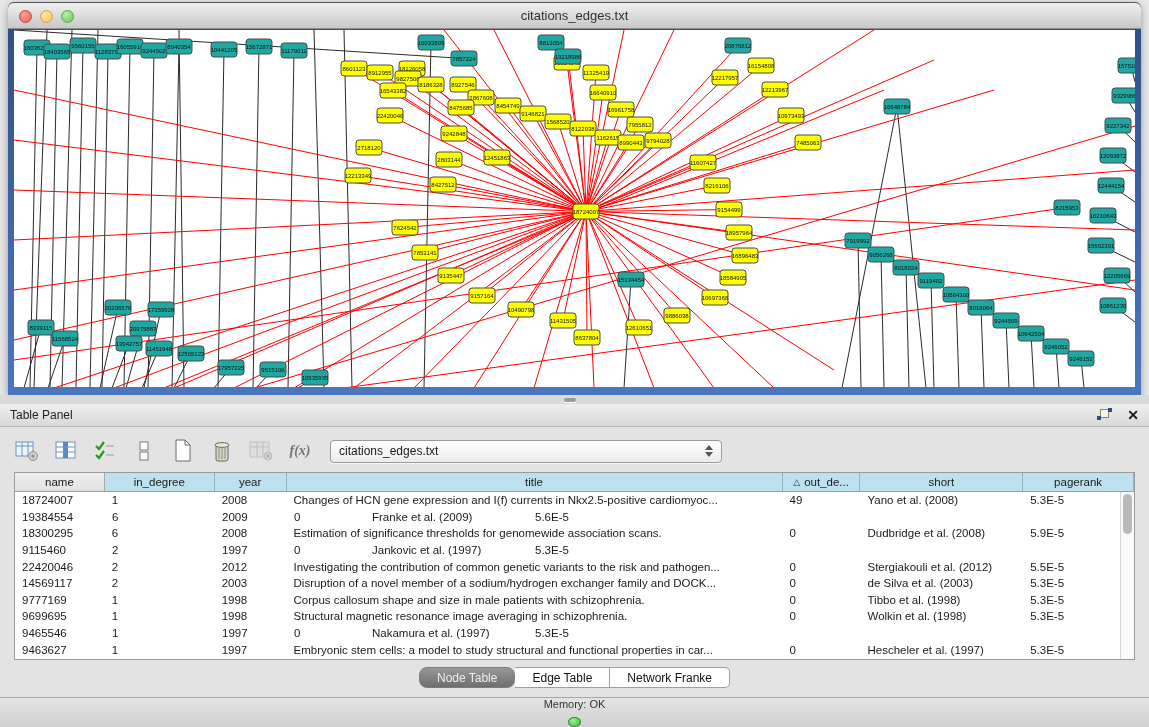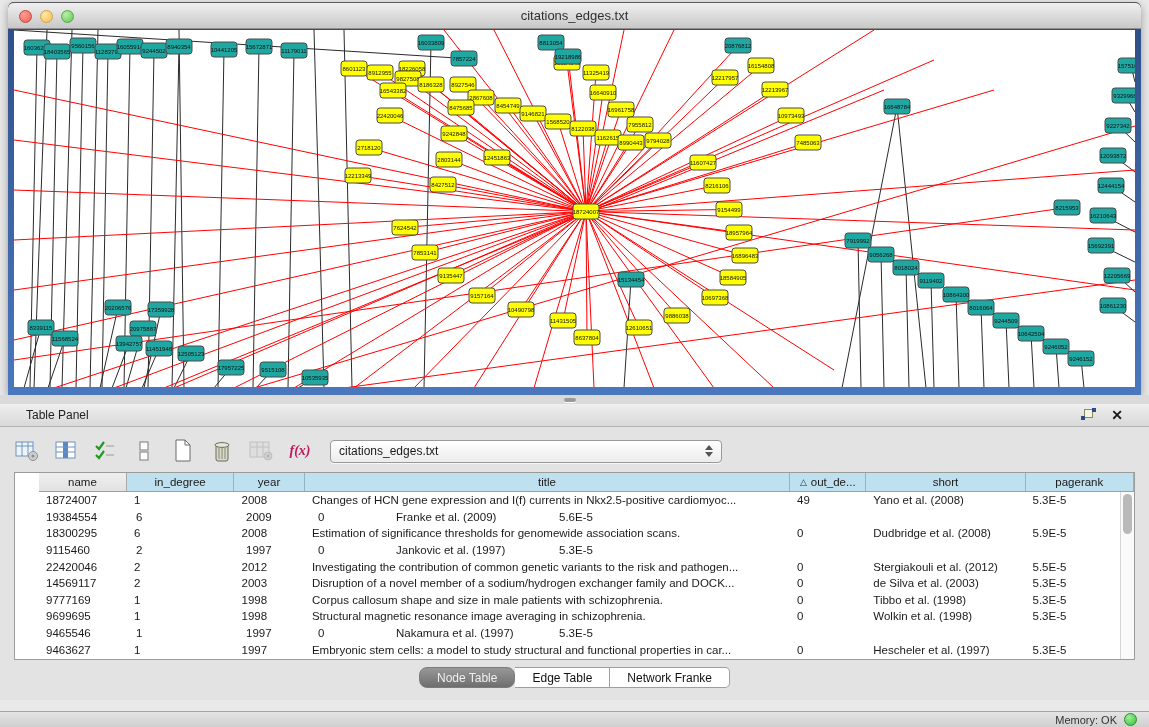--- a/index.html
+++ b/index.html
@@ -23,67 +23,67 @@
   .net-content svg { display:block; width:100%; height:100%; }
 
   
   .splitter { position:absolute; left:0; top:395px; width:1149px; height:9px; background:#dadada; }
   .splitter-handle { position:absolute; left:564px; top:3px; width:12px; height:4px; border-radius:2px;
     background:#9a9a9a; box-shadow:0 1px 0 #fff; }
 
   
   .panel { position:absolute; left:0; top:404px; width:1149px; height:296px; background:#e3e3e3; }
   .panel-header { height:23px; background:linear-gradient(#efefef,#d9d9d9);
-    border-bottom:1px solid #b2b2b2; display:flex; align-items:center; padding:0 26px; }
+    border-bottom:1px solid #b2b2b2; display:flex; align-items:center; padding:0 10px; }
   .panel-title { font-size:12px; color:#222; }
   .ph-spacer { flex:1; }
   .float-icon { width:16px; height:14px; position:relative; margin-right:14px; cursor:pointer; }
   .float-icon .sq { position:absolute; left:3px; top:1px; width:9px; height:9px; border:1px solid #8a8a52; background:#f4f4e8; }
   .float-icon .dt1,.float-icon .dt2 { position:absolute; width:4px; height:4px; background:#2c4b82; }
   .float-icon .dt1 { left:0; top:8px; } .float-icon .dt2 { left:11px; top:0; }
   .close-icon { font-size:14px; font-weight:bold; color:#1a1a1a; cursor:pointer; line-height:14px; }
 
   .panel-body { padding:9px 14px 0; }
   .toolbar { display:flex; align-items:center; height:36px; gap:13px; padding-bottom:6px; }
   .tool { width:26px; height:24px; display:flex; align-items:center; justify-content:center; cursor:pointer; }
   .tool svg { display:block; }
-  .fx { font-family:"Liberation Serif",serif; font-style:italic; font-weight:bold; font-size:14px; color:#be185d; }
+  .fx { font-family:"Liberation Serif",serif; font-style:italic; font-weight:bold; font-size:14px; color:#737373; }
   .net-select { width:392px; height:23px; margin-left:4px; border:1px solid #9a9a9a; border-radius:4px;
     background:linear-gradient(#ffffff,#ececec); display:flex; align-items:center; padding:0 8px;
     font-size:12px; cursor:pointer; box-shadow:0 1px 0 rgba(255,255,255,.7); }
   .net-select .val { flex:1; }
   .stepper { display:flex; flex-direction:column; gap:2px; align-items:center; }
   .stepper i { display:block; width:0; height:0; border-left:4px solid transparent; border-right:4px solid transparent; }
   .stepper .up { border-bottom:5px solid #555; }
   .stepper .dn { border-top:5px solid #555; }
 
-  .table-wrap { border:1px solid #9b9b9b; background:#fff; height:188px; position:relative; overflow:hidden;padding-left:24px; }
+  .table-wrap { border:1px solid #9b9b9b; background:#fff; height:188px; position:relative; overflow:hidden; }
   .thead { display:flex; height:19px; border-bottom:1px solid #8aa5b4; font-size:11.5px; }
   .hc { background:#bfe0ee; border-right:1px solid #93b3c2; display:flex; align-items:center; justify-content:center; color:#1a1a1a; }
   .hc.first { background:linear-gradient(#efefef,#e2e2e2); border-right:1px solid #a9a9a9; }
   .sort-tri { font-size:9px; margin-right:4px; color:#14313f; }
   .c0{width:90px}.c1{width:110px}.c2{width:72px}.c3{width:497px}.c4{width:78px}.c5{width:163px}.c6{width:111px}
   .tbody { font-size:11.5px; }
   .trow { display:flex; height:16.6px; align-items:center; cursor:default; }
   .trow div { padding-left:7px; white-space:nowrap; overflow:hidden; }
   .vscroll { position:absolute; right:0; top:19px; bottom:0; width:14px; background:#fafafa; border-left:1px solid #d6d6d6; }
   .vthumb { position:absolute; left:2px; top:2px; width:9px; height:40px; border-radius:5px; background:#b9b9b9; cursor:pointer; }
 
   .tabs-row { display:flex; justify-content:center; margin-top:7px; }
   .tab { height:21px; line-height:20px; font-size:12px; padding:0 17px; background:#fff;
     border:1px solid #9f9f9f; border-left:none; cursor:pointer; color:#111; }
   .tab.first { border-left:1px solid #9f9f9f; border-radius:5px 0 0 5px; }
   .tab.last { border-radius:0 5px 5px 0; }
   .tab.active { background:linear-gradient(#989898,#6e6e6e); color:#efefef; border-color:#7c7c7c;border-radius:8px; }
 
   
-  .statusbar { position:absolute; left:0; bottom:0; width:1149px; height:16px;
+  .statusbar { position:absolute; left:0; bottom:0; width:1149px; height:30px;
     background:linear-gradient(#e4e4e4,#d0d0d0); border-top:1px solid #a6a6a6;
     display:flex; align-items:center; justify-content:flex-end; gap:7px; padding:0 12px;
-    font-size:11px; color:#333; }
+    font-size:11px; color:#333;flex-direction:column; }
   .mem-dot { width:13px; height:13px; border-radius:50%;
     background:radial-gradient(circle at 35% 30%,#9dee9d,#35c335); border:1px solid #2c8c2c; }
 </style>
 </head>
 <body>
 
 <div class="net-window">
   <div class="titlebar">
     <div class="traffic">
       <span class="light red"></span>

